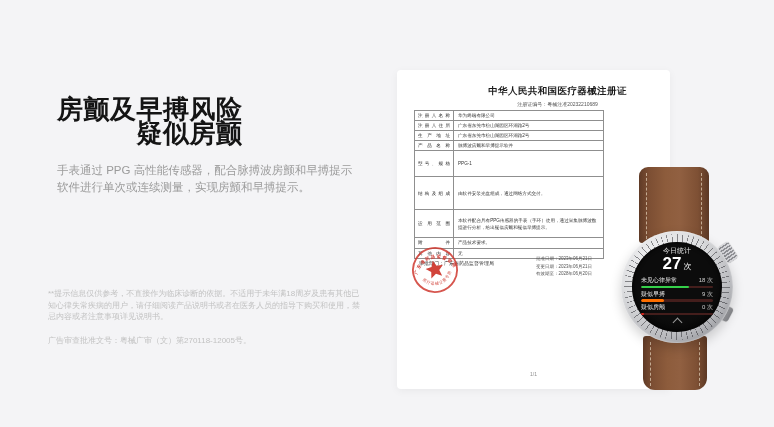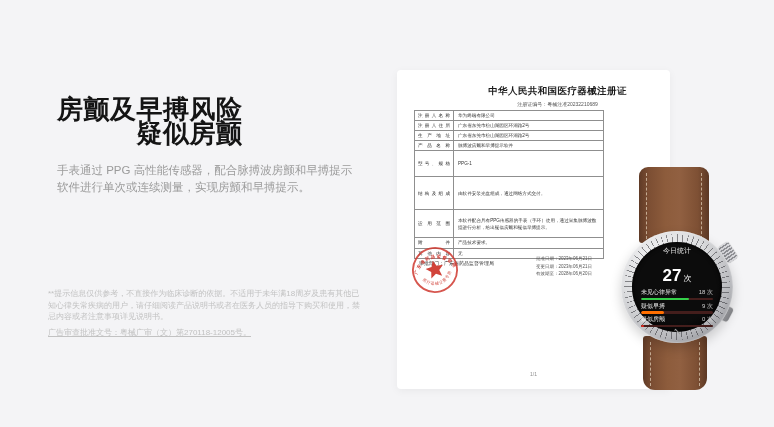--- a/index.html
+++ b/index.html
@@ -4,21 +4,21 @@
 <style>
   html,body{margin:0;padding:0;}
   body{background:#e9e9eb;font-family:"Liberation Sans",sans-serif;-webkit-font-smoothing:antialiased;}
   .stage{position:relative;width:774px;height:427px;background:#f4f4f6;overflow:hidden;margin:0 auto;}
 
   
   .headline{position:absolute;left:57px;top:97px;font-size:26px;line-height:24px;font-weight:700;color:#141414;letter-spacing:.5px;text-align:right;}
   .body-copy{position:absolute;left:57px;top:162px;width:296px;font-size:11.5px;line-height:17px;color:#9b9b9b;}
   .footnotes{position:absolute;left:48px;top:288px;width:318px;font-size:8px;line-height:11.5px;color:#c2c2c2;}
   .footnotes p{margin:0;}
-  .footnotes p:last-child{margin-top:4px;text-decoration:underline;}
+  .footnotes p:last-child{margin-top:12px;}
 
   
   .sheet{position:absolute;left:397px;top:70px;width:225px;height:319px;background:#ffffff;border-radius:4px;box-shadow:0 2px 8px rgba(0,0,0,.05);padding-left:48px;}
   .sheet-title{margin-top:15px;text-align:center;font-family:"Liberation Serif",serif;font-weight:700;font-size:9.5px;color:#1a1a1a;letter-spacing:.4px;}
   .sheet-sub{margin-top:3px;text-align:center;font-size:5px;color:#555;}
   .cert-table{position:absolute;left:17px;top:40px;width:190px;border-collapse:collapse;table-layout:fixed;}
   .cert-table td{border:.6px solid #8f8f8f;vertical-align:middle;}
   .cert-table td.lab{width:32px;font-size:4.6px;color:#222;padding:0 3px;text-align:justify;text-align-last:justify;}
   .cert-table td.con{font-size:4.6px;color:#333;padding:1px 4px;line-height:1.55;}
   .approval{position:absolute;left:22px;top:190px;font-size:5px;color:#333;}
@@ -36,21 +36,21 @@
   .side-button{position:absolute;left:721px;top:306px;width:10px;height:15px;border-radius:3px;transform:rotate(28deg);background:linear-gradient(90deg,#b9babe,#87888c);box-shadow:0 0 1px rgba(0,0,0,.4);}
   .case{position:absolute;left:621px;top:231px;width:112px;height:112px;border-radius:50%;
         background:radial-gradient(circle at 34% 28%,#f4f4f5 0%,#dddee0 40%,#b9babe 68%,#8a8b90 88%,#6f7075 100%);
         box-shadow:0 5px 12px rgba(0,0,0,.18), inset 0 0 2px rgba(255,255,255,.8);}
   .ticks{position:absolute;inset:3px;border-radius:50%;
          background:repeating-conic-gradient(rgba(50,50,55,.55) 0deg .9deg,rgba(0,0,0,0) .9deg 6deg);}
   .screen{position:absolute;left:632px;top:242px;width:90px;height:90px;border-radius:50%;
           background:radial-gradient(circle at 50% 42%,#0c0c0c 60%,#000 100%);
           box-shadow:inset 0 0 4px #000;display:flex;flex-direction:column;align-items:center;padding-top:4px;box-sizing:border-box;}
   .scr-title{font-size:7px;color:#e3e3e3;line-height:9px;}
-  .scr-total{display:flex;align-items:baseline;line-height:18px;margin-top:12px;}
+  .scr-total{display:flex;align-items:baseline;line-height:18px;margin-top:0;}
   .scr-num{font-size:17px;font-weight:700;color:#fff;}
   .scr-unit{font-size:8px;color:#fff;margin-left:2px;}
   .wstats{width:72px;margin-top:1px;}
   .wrow{margin-bottom:2.5px;}
   .wrow-top{display:flex;justify-content:space-between;font-size:6px;line-height:7px;}
   .wlab{color:#f0f0f0;} .wval{color:#cfcfcf;}
   .wbar{height:2.5px;border-radius:2px;margin-top:1.5px;overflow:hidden;}
   .wfill{height:100%;border-radius:2px;}
   .chev{width:6px;height:6px;border-left:1.4px solid #9a9a9a;border-top:1.4px solid #9a9a9a;transform:rotate(45deg);margin-top:1px;}
 </style>

